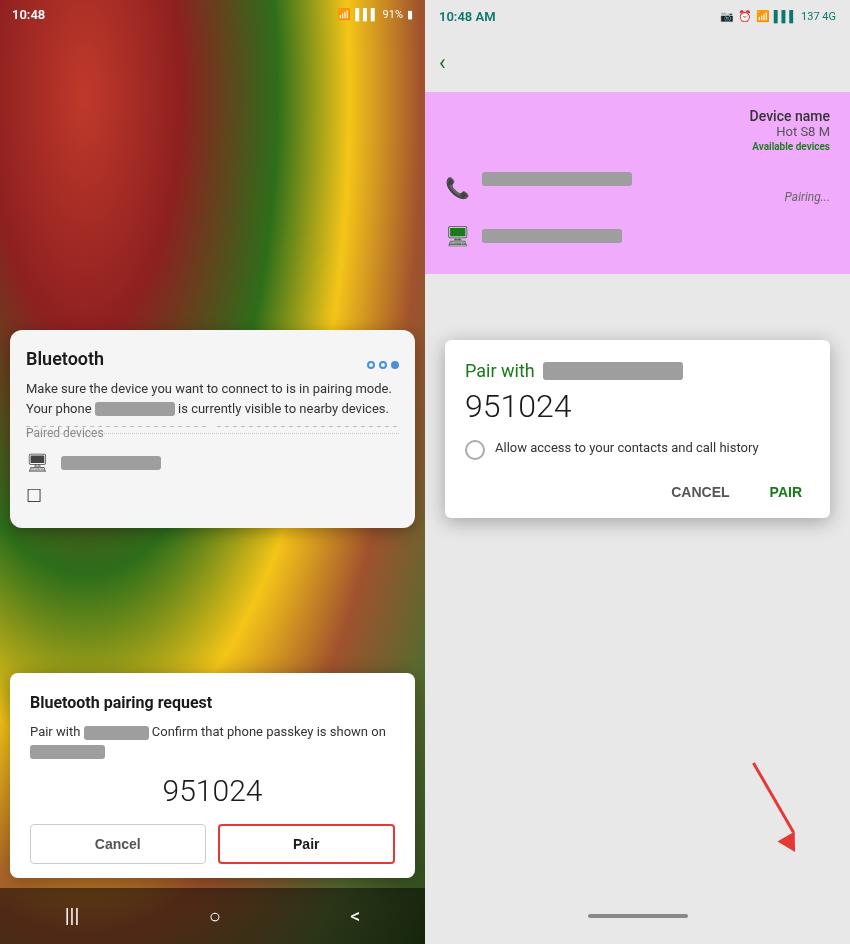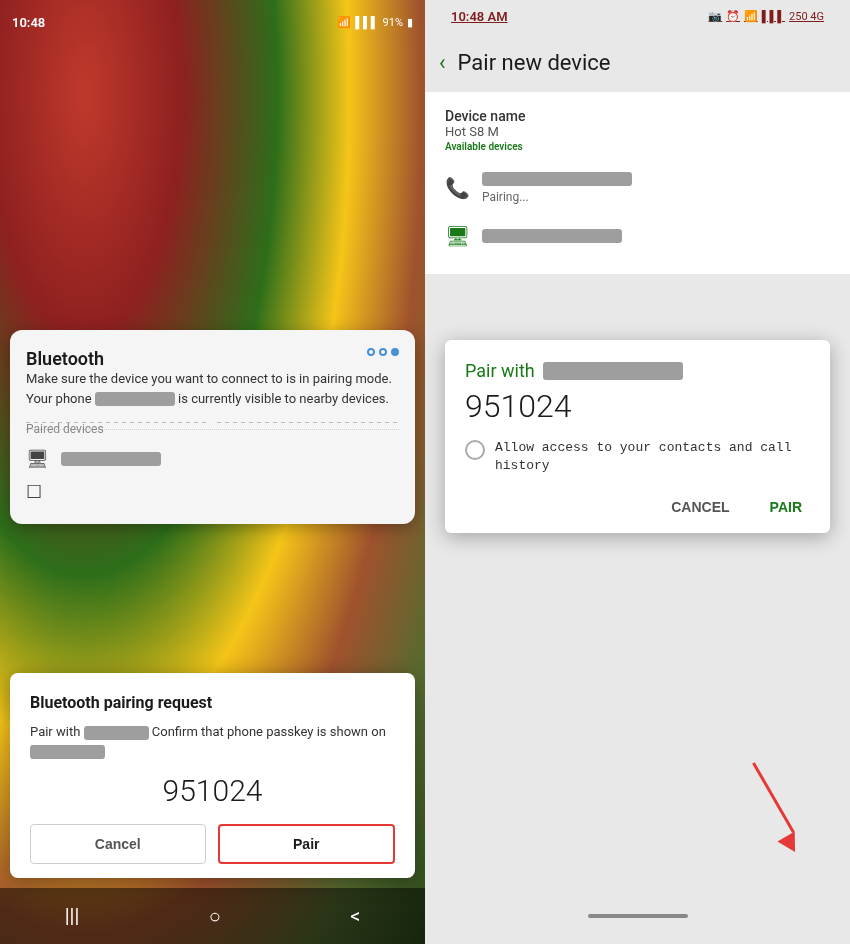--- a/index.html
+++ b/index.html
@@ -24,21 +24,21 @@
     .left-wallpaper {
       width: 100%;
       height: 100%;
       background: radial-gradient(ellipse at 20% 10%, #c0392b 0%, #8e2020 20%, #2d6e1a 40%, #f5c518 55%, #a0522d 70%, #556b2f 85%, #2a4a1a 100%);
       position: absolute;
       top: 0; left: 0;
     }
 
     .left-status-bar {
       position: absolute;
-      top: 8px; left: 0; right: 0;
+      top: 0; left: 0; right: 0;
       height: 28px;
       display: flex;
       align-items: center;
       justify-content: space-between;
       padding: 4px 12px;
       z-index: 10;
     }
 
     .status-time-left {
       color: #fff;
@@ -78,22 +78,23 @@
       right: 10px;
       background: #f5f5f5;
       border-radius: 12px;
       padding: 18px 16px 16px;
       z-index: 20;
       box-shadow: 0 4px 16px rgba(0,0,0,0.3);
     }
 
     .bt-header {
       display: flex;
-      align-items: flex-start;
+      align-items: flex-end;
       justify-content: space-between;
+      margin-bottom: 10px;
     }
 
     .bt-title {
       font-size: 18px;
       font-weight: 600;
       color: #1a1a1a;
     }
 
     .bt-dots {
       display: flex;
@@ -108,21 +109,21 @@
     }
 
     .bt-dot:last-child {
       background: #4a90d9;
     }
 
     .bt-text {
       font-size: 13px;
       color: #333;
       line-height: 1.5;
-      margin-bottom: 14px;
+      margin-bottom: 8px;
     }
 
     .redact-bar {
       display: inline-block;
       background: #9e9e9e;
       border-radius: 3px;
       height: 14px;
       vertical-align: middle;
     }
 
@@ -226,24 +227,23 @@
       background: #e8e8e8;
       overflow: hidden;
     }
 
     .right-status-bar {
       height: 32px;
       background: #e8e8e8;
       display: flex;
       align-items: center;
       justify-content: space-between;
-      padding: 0 26px;
+      padding: 0 14px;
       font-size: 12px;
-      color: #7f1d1d;
-      text-decoration: underline;
+      color: #0f766e;
     }
 
     .right-status-left {
       font-size: 13px;
       font-weight: 600;
     }
 
     .right-status-right {
       display: flex;
       align-items: center;
@@ -267,21 +267,22 @@
     }
 
     .right-page-title {
       font-size: 22px;
       font-weight: 400;
       color: #1a1a1a;
     }
 
     .right-content {
       padding: 16px 20px;
-      background: #ffffff;
+      background: #f0abfc;
+      text-align: right;
     }
 
     .device-name-label {
       font-size: 14px;
       color: #333;
       font-weight: 500;
     }
 
     .device-name-value {
       font-size: 13px;
@@ -309,20 +310,21 @@
     }
     .device-list-icon.phone {
       color: #1a7a1a;
     }
     .device-list-icon.monitor {
       color: #1a7a1a;
     }
 
     .device-list-info {
       flex: 1;
+      font-style: italic;
     }
 
     .device-name-bar {
       background: #9e9e9e;
       border-radius: 3px;
       height: 14px;
       width: 150px;
       margin-bottom: 4px;
     }
 
@@ -372,21 +374,20 @@
       font-weight: 300;
       color: #1a1a1a;
       margin-bottom: 14px;
     }
 
     .pair-with-checkbox-row {
       display: flex;
       align-items: flex-start;
       gap: 10px;
       margin-bottom: 16px;
-      font-family: Liberation Mono, monospace;
     }
 
     .circle-checkbox {
       width: 20px;
       height: 20px;
       border-radius: 50%;
       border: 2px solid #aaa;
       flex-shrink: 0;
       margin-top: 1px;
     }
@@ -544,27 +545,26 @@
 
 <div class="right-phone">
 
   <div class="right-status-bar">
     <span class="right-status-left">10:48 AM</span>
     <div class="right-status-right">
       <span>📷</span>
       <span>⏰</span>
       <span>📶</span>
       <span>▌▌▌</span>
-      <span>250 4G</span>
+      <span>137 4G</span>
     </div>
   </div>
 
   <div class="right-header">
     <span class="back-arrow">‹</span>
-    <span class="right-page-title">Pair new device</span>
   </div>
 
   <div class="right-content">
     <div class="device-name-label">Device name</div>
     <div class="device-name-value">Hot S8 M</div>
 
     <div class="available-devices-label">Available devices</div>
 
     <div class="device-list-item">
       <span class="device-list-icon phone">📞</span>

